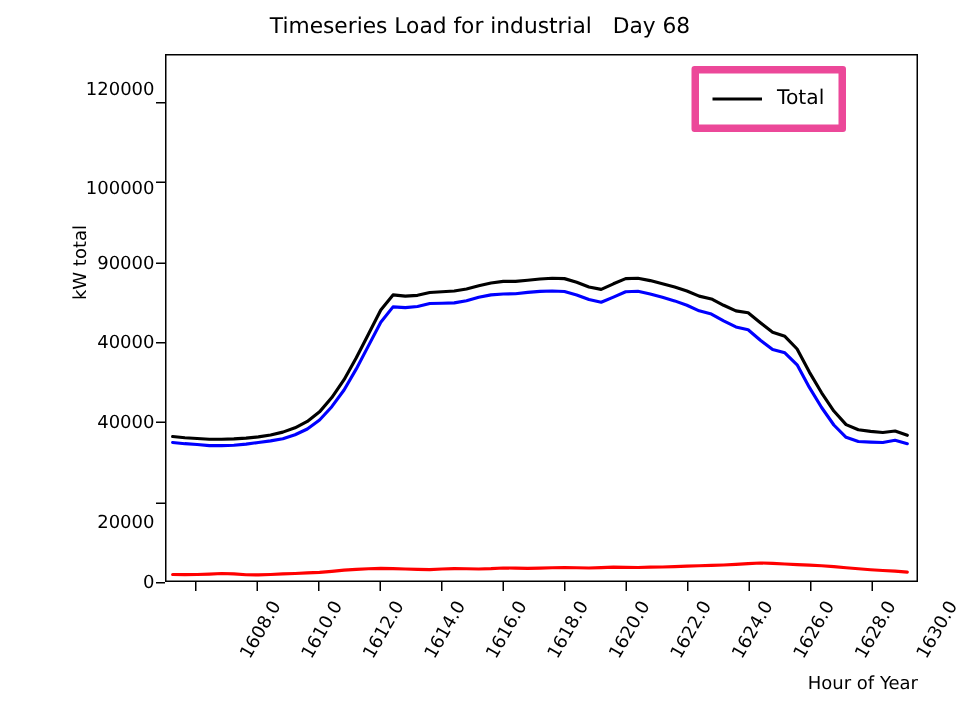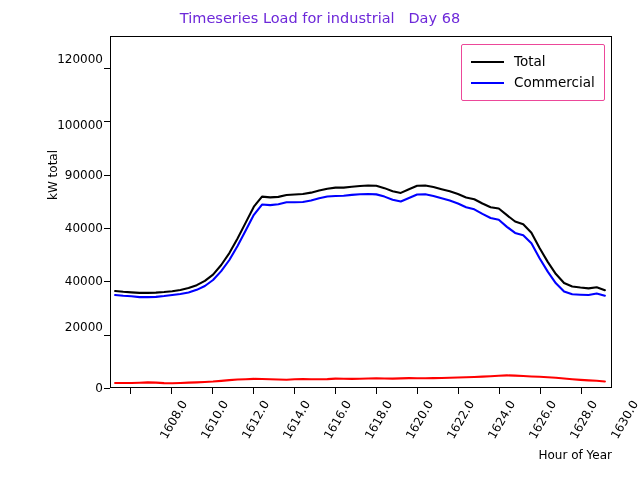--- a/index.html
+++ b/index.html
@@ -20,21 +20,21 @@
     height: 480px;
     background: #ffffff;
   }
   #chart-title {
     position: absolute;
     left: 0;
     top: 10px;
     width: 640px;
     text-align: center;
     font-size: 14.5px;
-    color: #6d28d9;
+    color: #000000;
     white-space: pre;
   }
   #plot-area {
     position: absolute;
     left: 110px;
     top: 36px;
     width: 502px;
     height: 352px;
     border: 1.1px solid #000000;
     box-sizing: border-box;
@@ -109,21 +109,21 @@
     top: 0;
     width: 0;
     height: 6px;
     border-left: 1.1px solid #000000;
   }
   #legend {
     position: absolute;
     left: 461px;
     top: 44px;
     padding: 6px 9px 7px 9px;
-    border: 1px solid #ec4899;
+    border: 5px solid #ec4899;
     background: #ffffff;
     border-radius: 2px;
     text-align: center;
   }
   .legend-row {
     display: flex;
     align-items: center;
     height: 21px;
   }
   .legend-swatch {
@@ -141,21 +141,21 @@
 </style>
 </head>
 <body>
 
 <div id="figure">
 
   <div id="chart-title">Timeseries Load for industrial   Day 68</div>
 
   <div id="ytick-labels">
       <div class="ytick-label" style="top: 352px;">0</div>
-      <div class="ytick-label" style="top: 291px;">20000</div>
+      <div class="ytick-label" style="top: 312px;">20000</div>
       <div class="ytick-label" style="top: 245.333px;">40000</div>
       <div class="ytick-label" style="top: 192px;">40000</div>
       <div class="ytick-label" style="top: 138.667px;">90000</div>
       <div class="ytick-label" style="top: 89px;">100000</div>
       <div class="ytick-label" style="top: 23px;">120000</div>
     </div>
   <div id="y-axis-label">kW total</div>
 
   <div id="plot-area">
     <svg id="plot-svg" preserveAspectRatio="none" viewBox="0 0 502 352">
@@ -191,24 +191,20 @@
       <div class="xtick-mark" style="left: 471.265px;"></div>
       <div class="xtick-label" style="left: 477.265px;">1630.0</div>
     </div>
   <div id="x-axis-label">Hour of Year</div>
 
   <div id="legend">
       <div class="legend-row">
         <span class="legend-swatch" style="border-top-color: rgb(0, 0, 0);"></span>
         <span class="legend-text">Total</span>
       </div>
-      <div class="legend-row">
-        <span class="legend-swatch" style="border-top-color: rgb(0, 0, 255);"></span>
-        <span class="legend-text">Commercial</span>
-      </div>
     </div>
 
 <div class="ytick-mark" style="top: 388px;"></div>
     <div class="ytick-mark" style="top: 334.667px;"></div>
     <div class="ytick-mark" style="top: 281.333px;"></div>
     <div class="ytick-mark" style="top: 228px;"></div>
     <div class="ytick-mark" style="top: 174.667px;"></div>
     <div class="ytick-mark" style="top: 121.333px;"></div>
     <div class="ytick-mark" style="top: 68px;"></div>
   </div>

